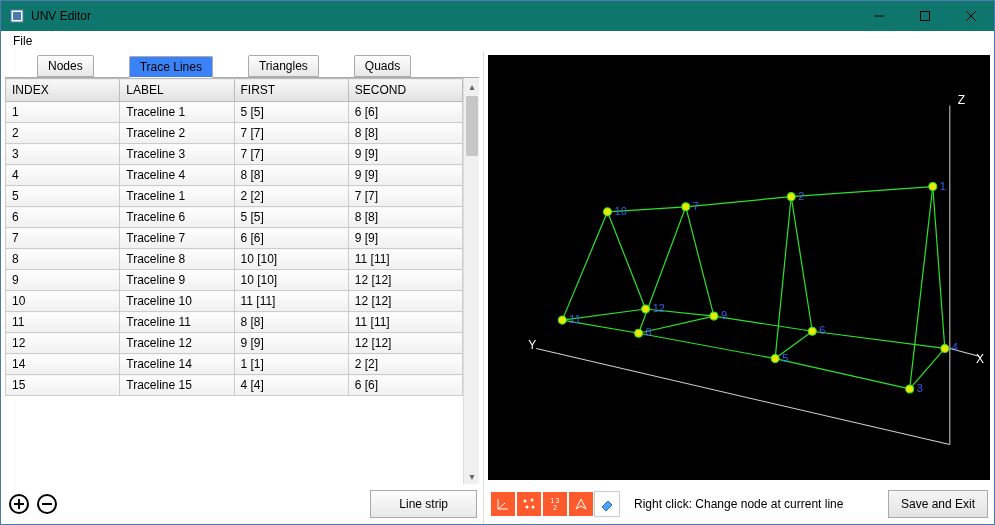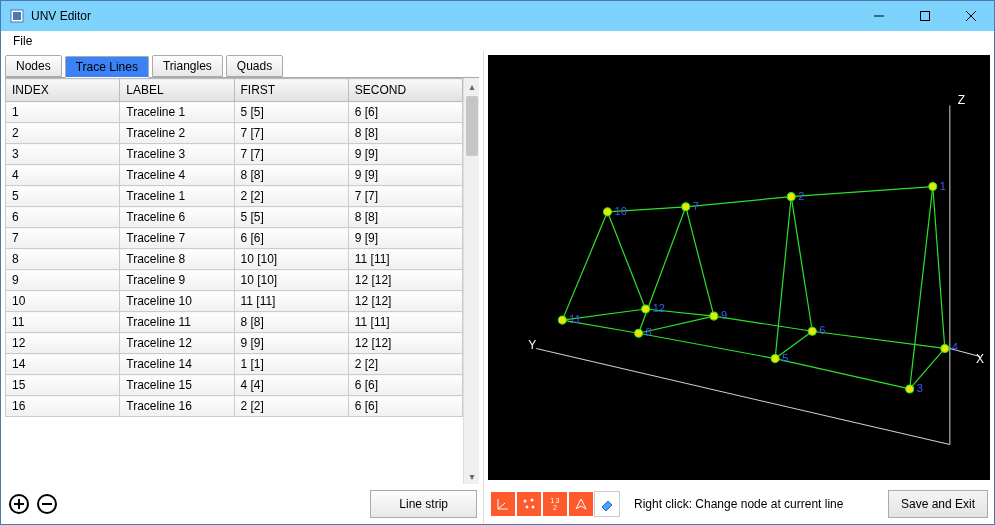--- a/index.html
+++ b/index.html
@@ -14,21 +14,21 @@
     border: 1px solid #4a7ab0;
     display: flex;
     flex-direction: column;
     overflow: hidden;
   }
   .titlebar {
     height: 30px;
     display: flex;
     align-items: center;
     padding: 0 0 0 8px;
-    background: #7dd3fc;
+    background: #0f766e;
   }
   .titlebar .app-icon {
     width: 16px; height: 16px;
     margin-right: 6px;
     display: inline-flex;
     align-items: center;
     justify-content: center;
   }
   .titlebar .title { flex: 0 0 auto; }
   .titlebar .spacer { flex: 1; }
@@ -61,20 +61,21 @@
     display: flex;
     gap: 3px;
     padding: 4px 4px 0 4px;
   }
   .tab {
     border: 1px solid #aaa;
     background: linear-gradient(#fdfdfd,#e8e8e8);
     padding: 3px 10px;
     border-radius: 2px 2px 0 0;
     cursor: default;
+    margin-left: 32px;
   }
   .tab.active {
     background: #3b82f6;
     border-bottom-color: #fff;
     position: relative;
     top: 1px;
   }
   .grid-wrap {
     flex: 1;
     border-top: 1px solid #aaa;
@@ -343,26 +344,20 @@
               <tr>
                 <td>14</td>
                 <td>Traceline 14</td>
                 <td>1 [1]</td>
                 <td>2 [2]</td>
               </tr>
               <tr>
                 <td>15</td>
                 <td>Traceline 15</td>
                 <td>4 [4]</td>
-                <td>6 [6]</td>
-              </tr>
-              <tr>
-                <td>16</td>
-                <td>Traceline 16</td>
-                <td>2 [2]</td>
                 <td>6 [6]</td>
               </tr>
             </tbody>
         </table>
       </div>
       <div class="vscroll">
         <div class="arrow up">▴</div>
         <div class="thumb"></div>
         <div class="arrow down">▾</div>
       </div>

